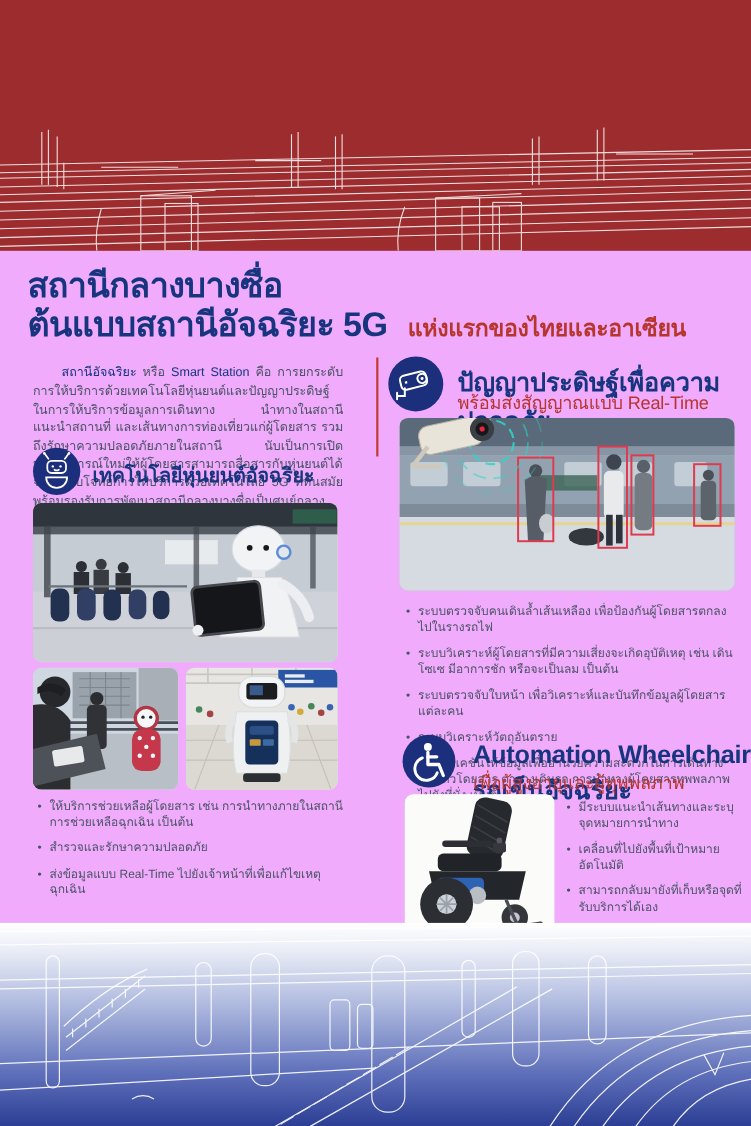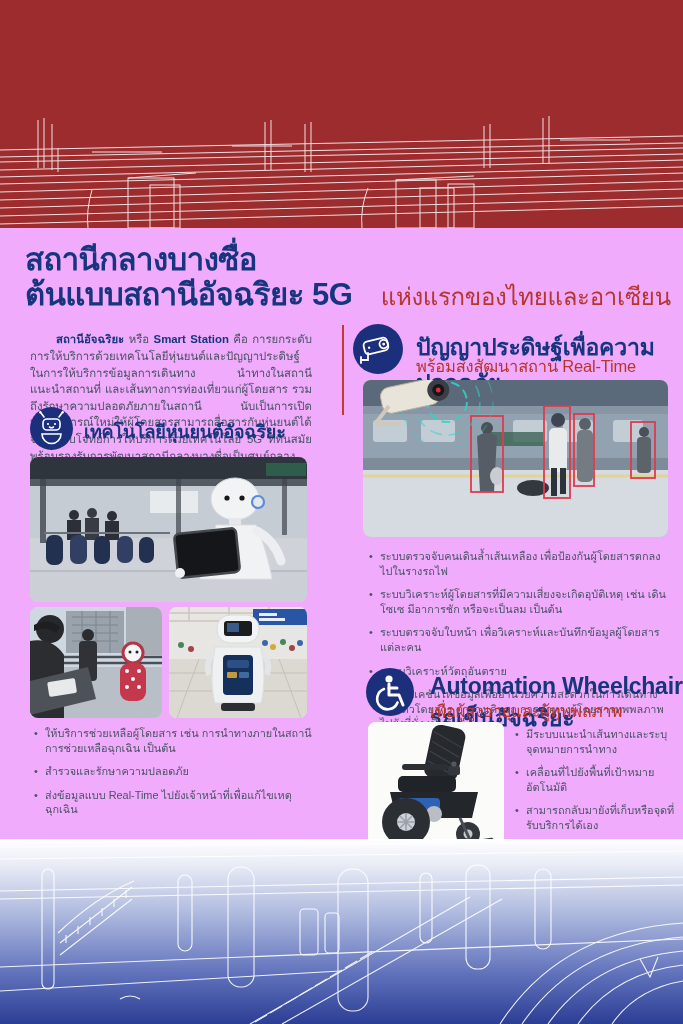--- a/index.html
+++ b/index.html
@@ -5,25 +5,25 @@
   html,body{margin:0;padding:0;background:#e9e9e9;}
   .page{position:relative;width:683px;height:1024px;background:#f0abfc;overflow:hidden;
         font-family:"Liberation Sans",sans-serif;color:#46505e;margin:0 auto;}
   
   .hero{position:absolute;left:0;top:0;width:683px;height:228px;background:#9d2c2e;}
   .hero svg{position:absolute;left:0;top:0;}
   
   .title{position:absolute;left:25px;top:243px;line-height:1.12;}
   .title .t1{font-size:31px;font-weight:bold;color:#16357e;letter-spacing:-0.5px;}
   .title .t2{font-size:31px;font-weight:bold;color:#16357e;letter-spacing:-0.5px;}
-  .title .tag{font-size:24px;font-weight:normal;color:#b6362e;margin-left:24px;letter-spacing:-0.3px;}
+  .title .tag{font-size:21px;font-weight:bold;color:#b6362e;margin-left:14px;letter-spacing:-0.3px;}
   
   .intro{position:absolute;left:30px;top:320px;width:282px;font-size:11.4px;line-height:16.6px;
          text-align:justify;color:#4a5364;text-indent:26px;}
-  .intro b{color:#16357e;font-weight:bold;}
+  .intro b{color:#16357e;font-weight:normal;}
   .vdivider{position:absolute;left:342px;top:325px;width:2px;height:90px;background:#c13b31;}
   
   .sec-icon{position:absolute;border-radius:50%;background:#1c2f7c;display:flex;align-items:center;justify-content:center;}
   .sec-h1{position:absolute;font-size:23px;font-weight:bold;color:#16357e;letter-spacing:-0.2px;}
   .sec-h2{position:absolute;font-size:16.5px;color:#b6362e;letter-spacing:-0.2px;}
   .robot-h{font-size:18px;}
   
   .ph{position:absolute;border-radius:8px;overflow:hidden;background:#d8dadd;}
   .ph svg{display:block;}
   
@@ -233,21 +233,21 @@
           <rect x="11" y="15" width="24" height="13" rx="4"></rect>
           <circle cx="31" cy="21.5" r="4.2"></circle>
             <circle cx="31" cy="21.5" r="1.4" fill="#fff" stroke="none"></circle>
           <circle cx="16" cy="21.5" r="1.2" fill="#fff" stroke="none"></circle>
         </g>
         <path d="M15,29 L15,36 L8,36 M8,33 V39"></path>
       </g>
     </svg>
   </div>
   <div class="sec-h1" style="left:416px;top:329px;">ปัญญาประดิษฐ์เพื่อความปลอดภัย</div>
-  <div class="sec-h2" style="left:416px;top:353px;">พร้อมส่งสัฒนาสถาน Real-Time</div>
+  <div class="sec-h2" style="left:416px;top:353px;">พร้อมส่งสัญญาณแบบ Real-Time</div>
 
   <div class="ph" style="left:363px;top:380px;width:305px;height:157px;">
     <svg width="305" height="157" viewBox="0 0 305 157">
       <rect width="305" height="157" fill="#aebac6"></rect>
       <rect width="305" height="26" fill="#5a6a7a"></rect>
       <rect y="26" width="305" height="8" fill="#8795a5"></rect>
       <rect y="34" width="305" height="44" fill="#93a2b0"></rect>
       <g fill="#c2cdd6">
           <rect x="10" y="40" width="34" height="22" rx="3"></rect>
           <rect x="58" y="40" width="34" height="22" rx="3"></rect>

